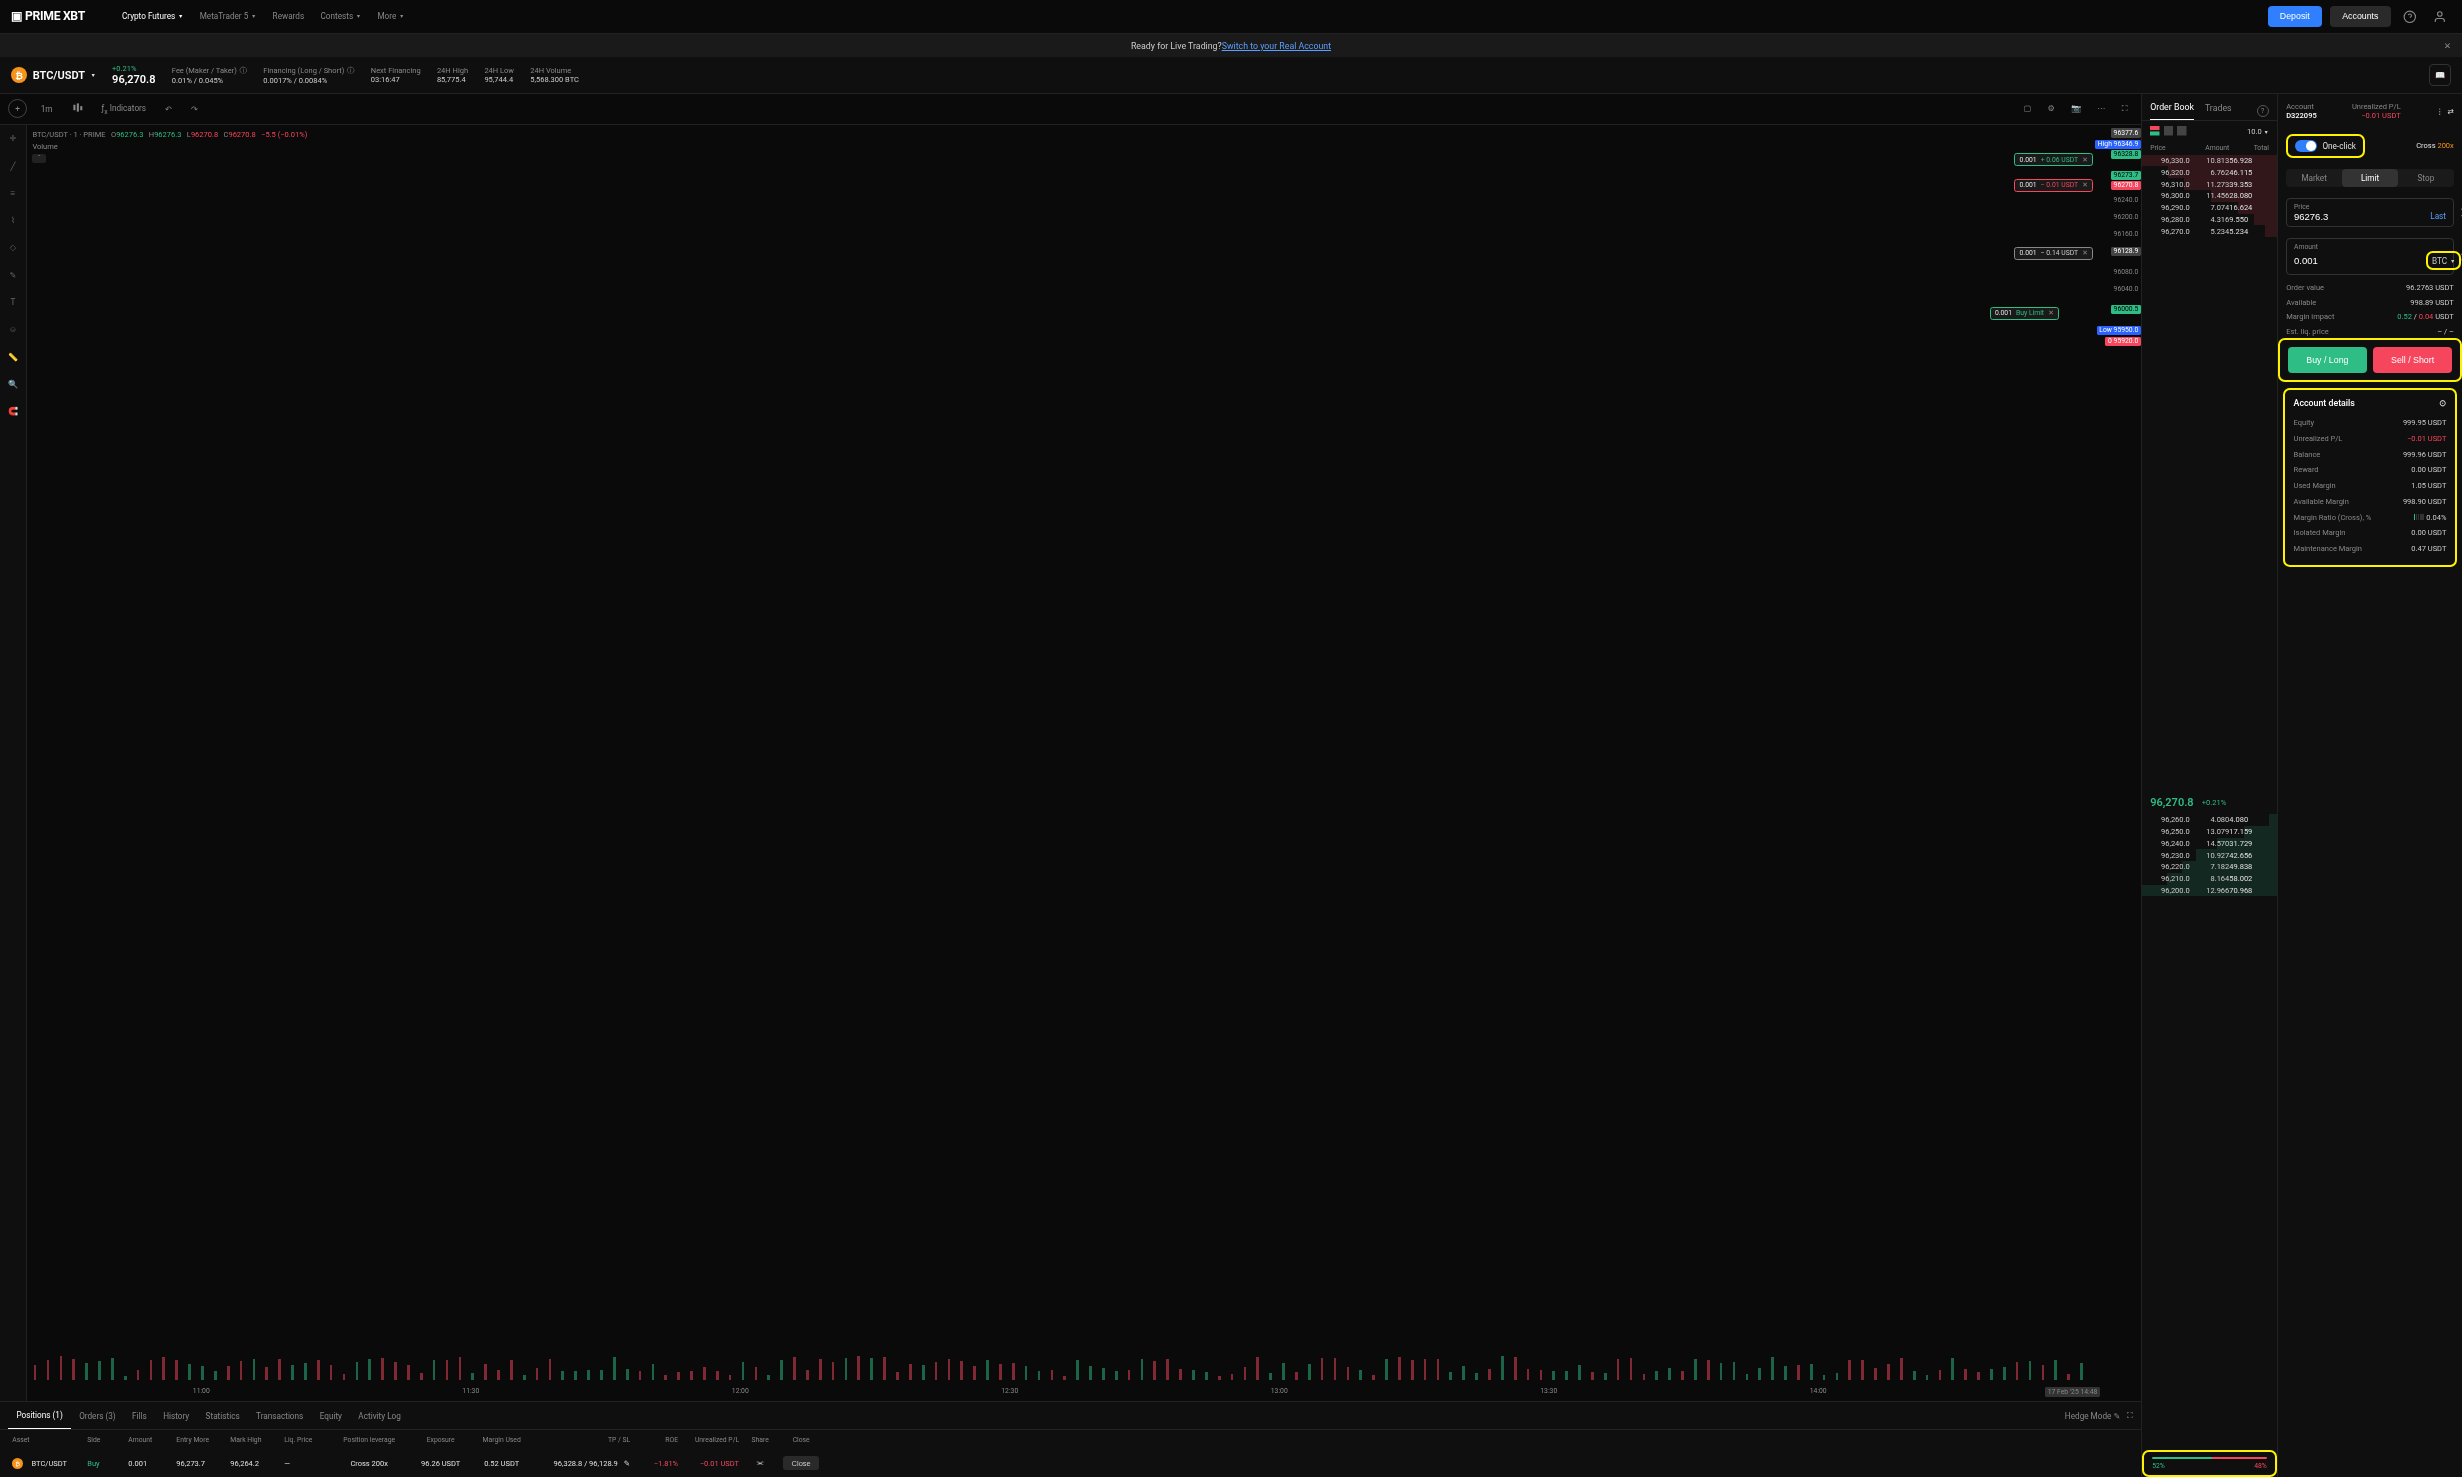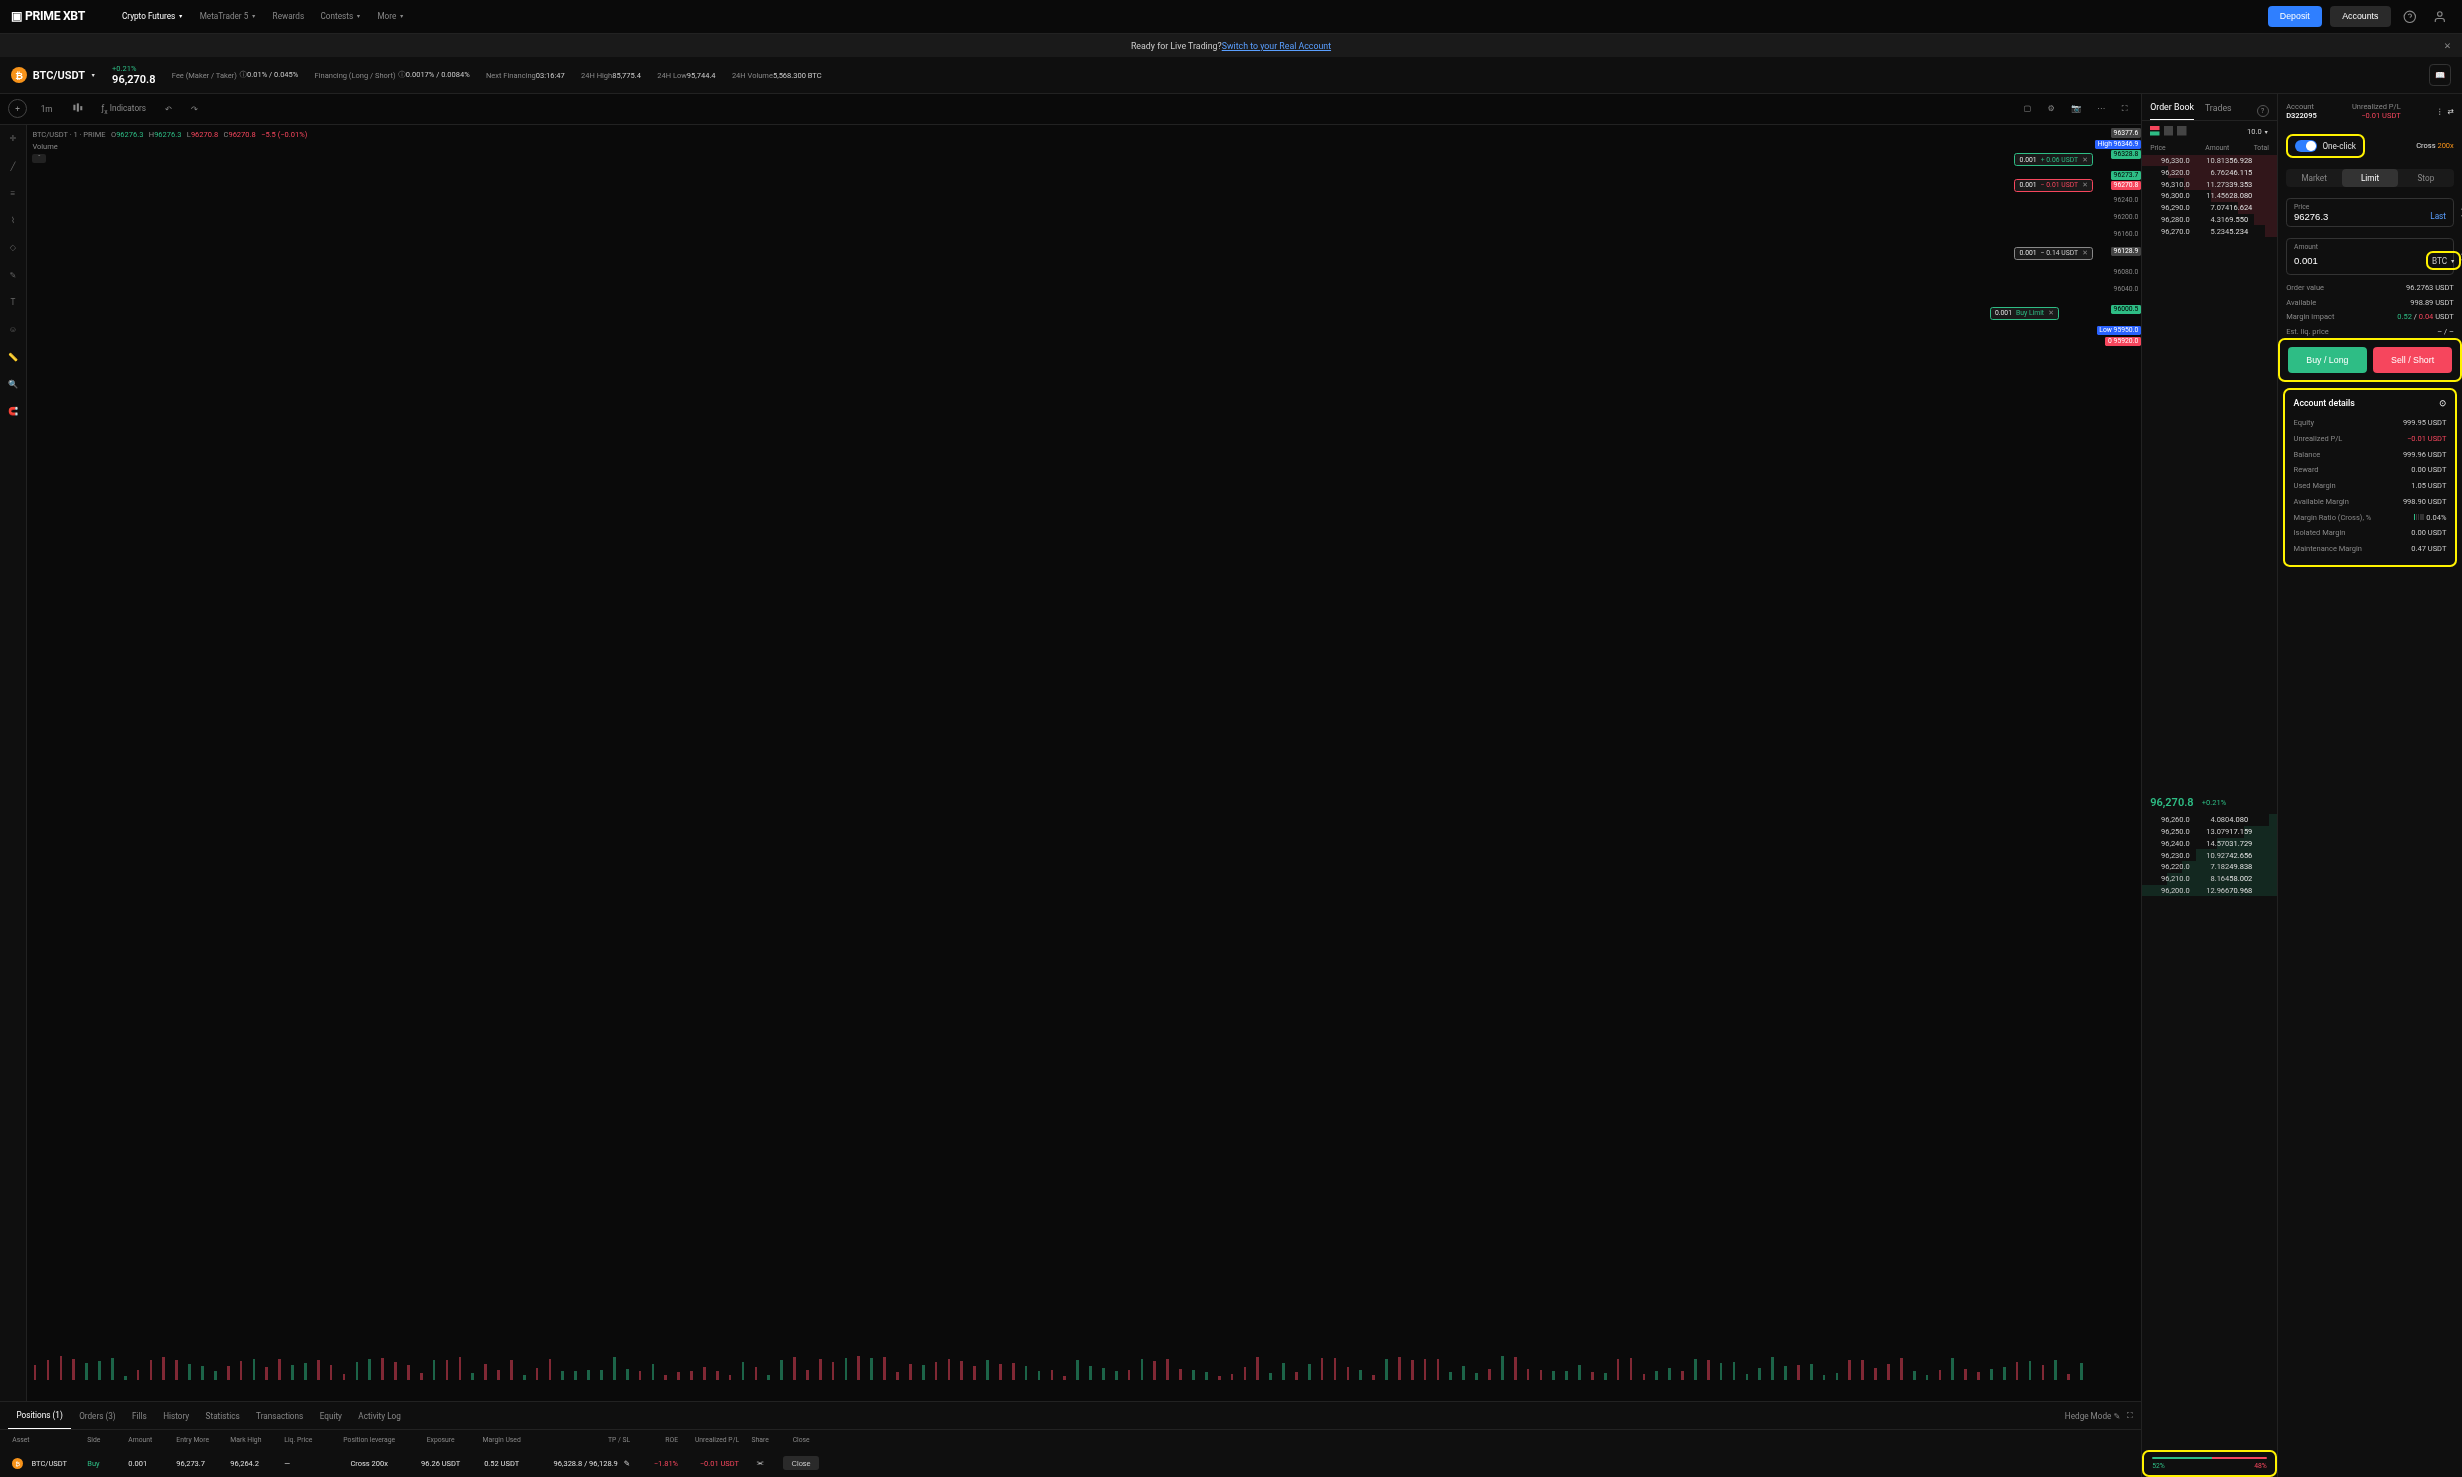--- a/index.html
+++ b/index.html
@@ -24,21 +24,21 @@
 .banner .close { position: absolute; right: 11px; cursor: pointer; color: #888; }
 
 
 .market-bar { display: flex; align-items: center; padding: 6.8px 11px; background: #0f0f0f; border-bottom: 0.7px solid #222; gap: 16.3px; }
 .symbol-select { display: flex; align-items: center; gap: 5.4px; }
 .btc-icon { width: 16.3px; height: 16.3px; background: #f7931a; border-radius: 50%; display: flex; align-items: center; justify-content: center; color: #fff; font-weight: bold; font-size: 9.5px; }
 .symbol-name { font-size: 11px; font-weight: 600; color: #fff; }
 .price-block { display: flex; flex-direction: column; }
 .price-change { color: #2ebd85; font-size: 7.5px; }
 .price-main { font-size: 11px; font-weight: 600; color: #fff; }
-.stat-block { display: flex; flex-direction: row; font-size: 7.5px; }
+.stat-block { display: flex; flex-direction: column; font-size: 7.5px; }
 .stat-label { color: #888; display: flex; align-items: center; gap: 2.7px; }
 .stat-value { color: #ccc; }
 .book-icon { margin-left: auto; width: 22px; height: 22px; border: 0.7px solid #333; border-radius: 4.1px; display: flex; align-items: center; justify-content: center; cursor: pointer; }
 
 
 .main { display: flex; flex: 1; overflow: hidden; }
 .left-panel { flex: 1; display: flex; flex-direction: column; border-right: 0.7px solid #222; }
 .orderbook-panel { width: 136px; background: #0f0f0f; border-right: 0.7px solid #222; display: flex; flex-direction: column; }
 .trade-panel { width: 184px; background: #0f0f0f; display: flex; flex-direction: column; }
 
@@ -1152,20 +1152,30 @@
             <span class="price-tick" style="top:88px">96200.0</span>
             <span class="price-tick" style="top:105px">96160.0</span>
             <span class="price-tag tag-gray" style="top:122px">96128.9</span>
             <span class="price-tick" style="top:143px">96080.0</span>
             <span class="price-tick" style="top:160px">96040.0</span>
             <span class="price-tag tag-green" style="top:180px">96000.5</span>
             <span class="price-tag tag-blue" style="top:201px"><span>Low</span> <span>95950.0</span></span>
             <span class="price-tag tag-red" style="top:212px">0 <span style="display:inline">95920.0</span></span>
           </div>
 
+          <div class="time-axis">
+            <span class="time-tick" style="left:8%">11:00</span>
+            <span class="time-tick" style="left:21%">11:30</span>
+            <span class="time-tick" style="left:34%">12:00</span>
+            <span class="time-tick" style="left:47%">12:30</span>
+            <span class="time-tick" style="left:60%">13:00</span>
+            <span class="time-tick" style="left:73%">13:30</span>
+            <span class="time-tick" style="left:86%">14:00</span>
+            <span class="time-tick" style="right:0; background:#333; padding:0.7px 2.7px; border-radius:1.4px">17 Feb '25  14:48</span>
+          </div>
         </div>
       </div>
 
       <div class="positions-panel">
         <div class="pos-tabs">
           <div class="pos-tab active">Positions (1)</div>
           <div class="pos-tab">Orders (3)</div>
           <div class="pos-tab">Fills</div>
           <div class="pos-tab">History</div>
           <div class="pos-tab">Statistics</div>

